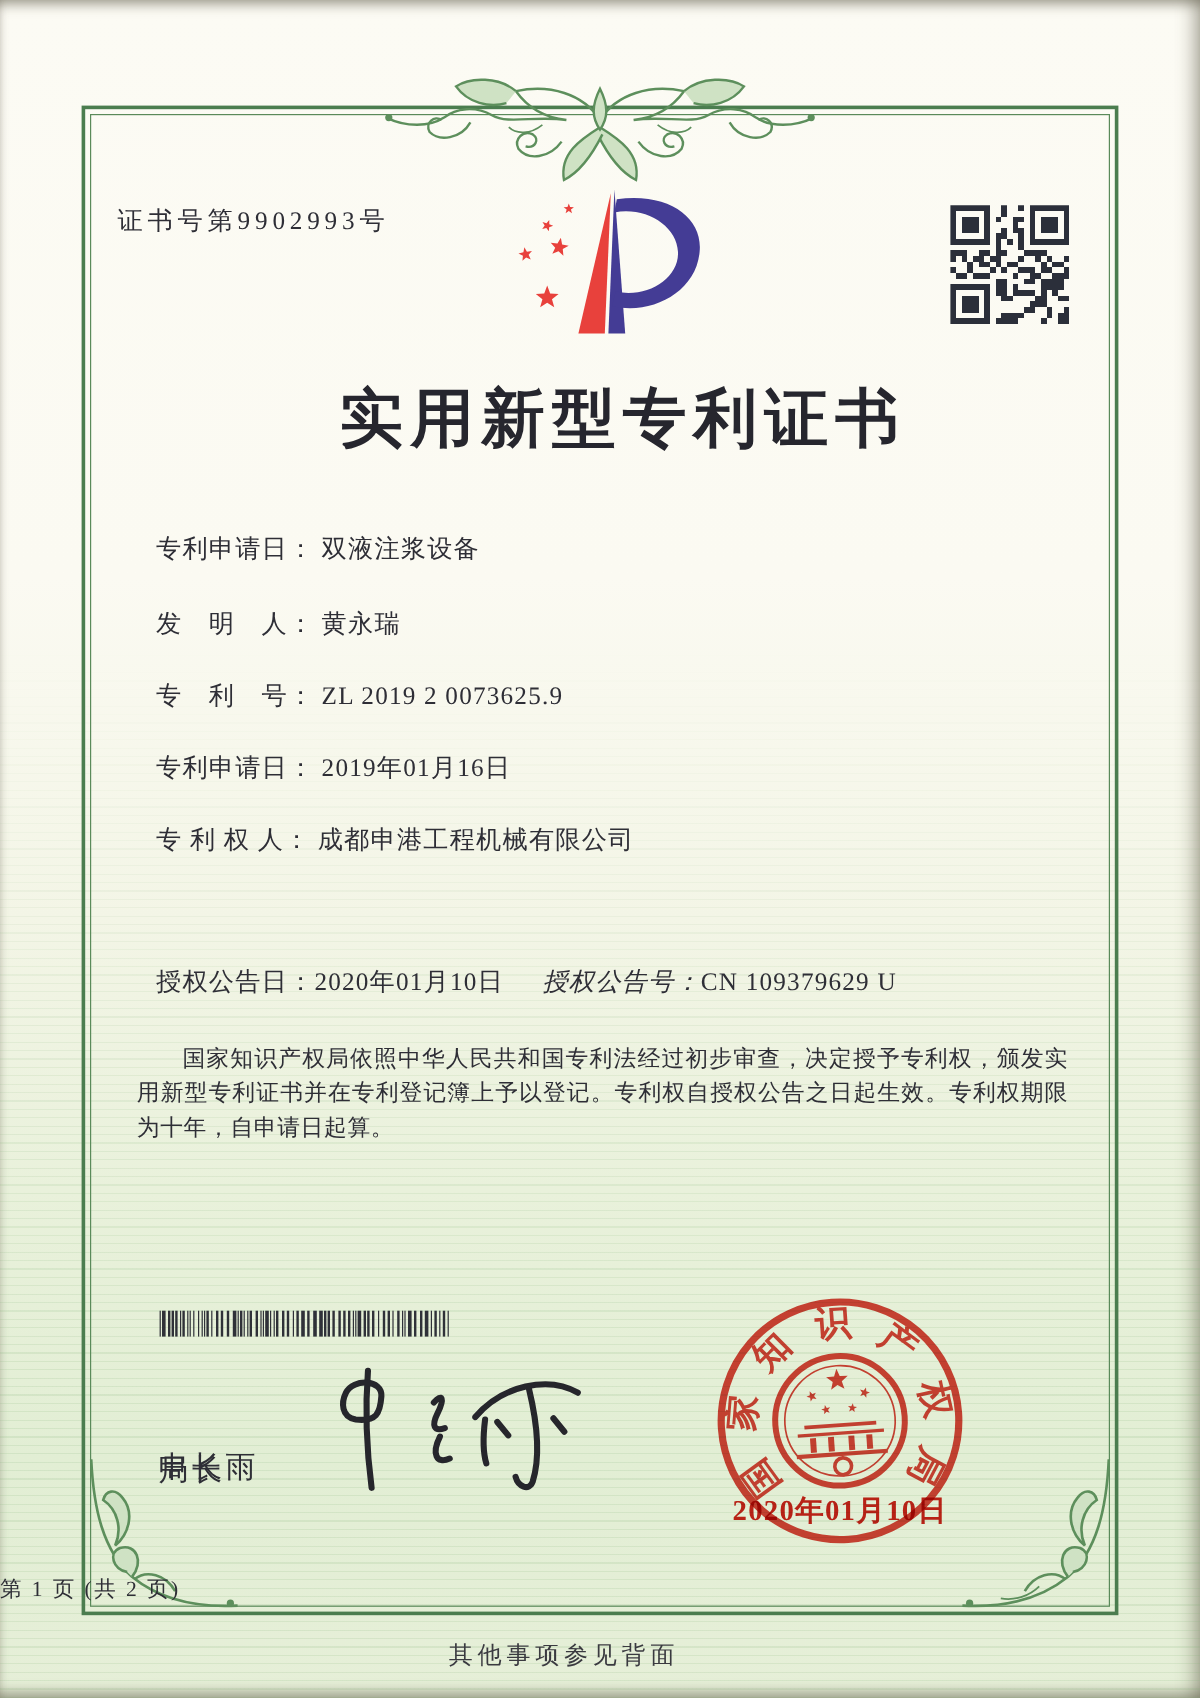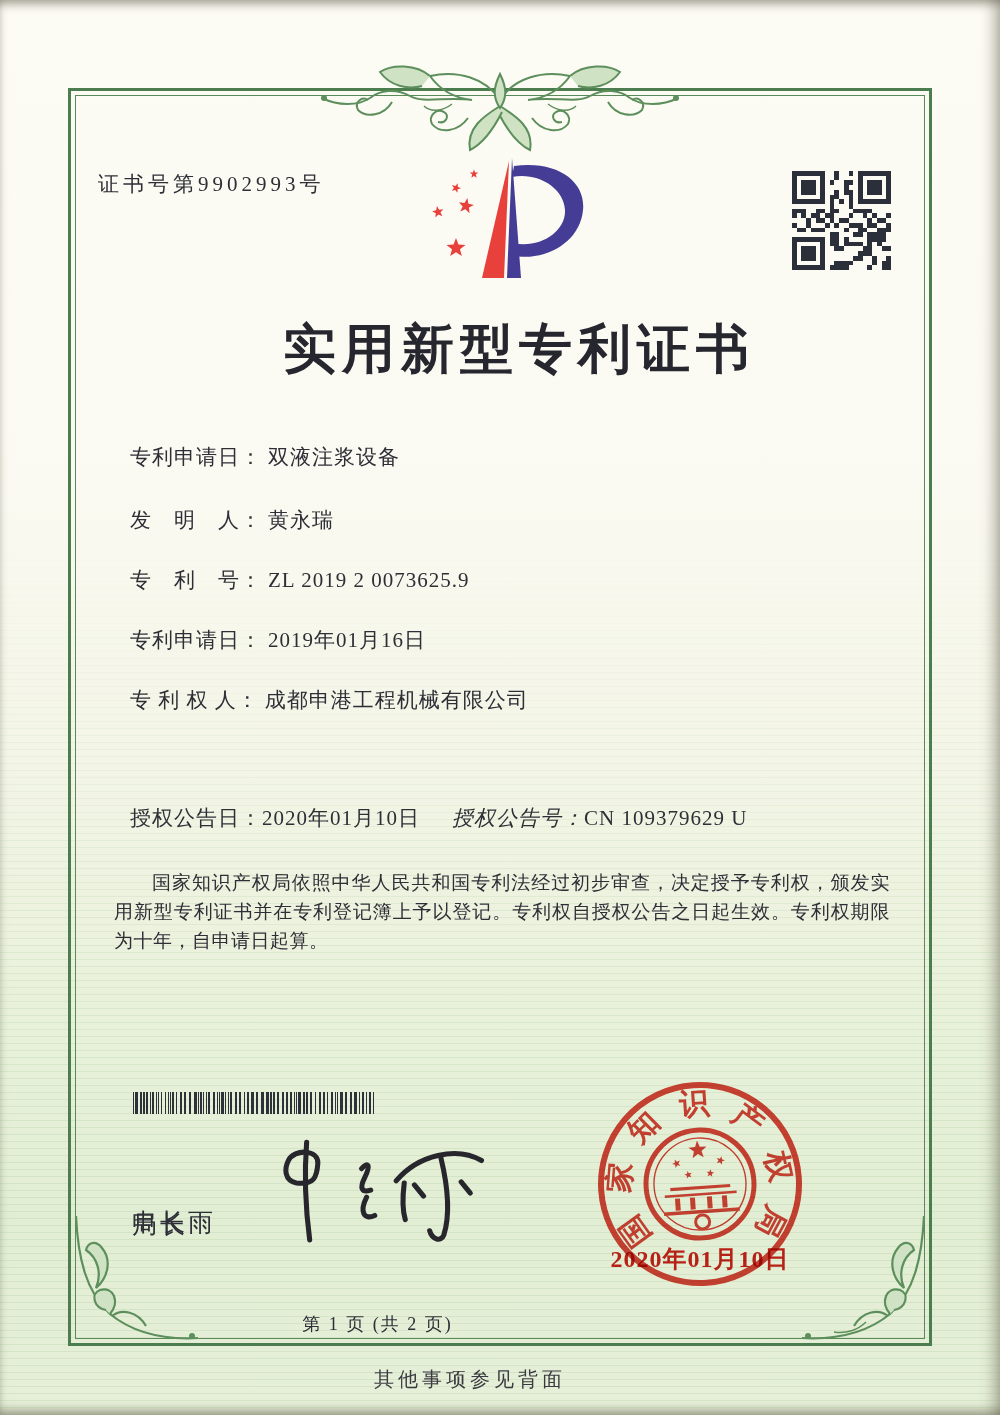--- a/index.html
+++ b/index.html
@@ -28,21 +28,21 @@
   .field{left:130px;font-size:21px;letter-spacing:1px;}
   .field .fvalue{margin-left:6px;text-align:center;}
   .fvalue.addr{display:inline-block;width:640px;vertical-align:top;line-height:31px;}
   .grant{left:130px;top:804px;font-size:21px;letter-spacing:1px;}
   .grant .pair2{margin-left:32px;font-style:italic;}
   .body-text{left:114px;top:848px;width:776px;font-size:19px;line-height:29px;
     text-align:justify;letter-spacing:.5px;margin-top:20px;}
   .body-text p{margin:0 0 4px 0;text-indent:2em;}
   .signer-role{left:132px;top:1164px;font-size:25px;letter-spacing:3px;margin-top:44px;}
   .signer-name{left:132px;top:1206px;font-size:25px;letter-spacing:3px;}
-  .page-num{left:0;width:755px;top:1312px;text-align:center;font-size:18px;letter-spacing:2px;}
+  .page-num{left:0;width:755px;top:1312px;font-size:18px;letter-spacing:2px;}
   .back-note{left:0;width:940px;top:1366px;text-align:center;font-size:20px;letter-spacing:4px;color:#3a3a40;font-family:Liberation Mono, monospace;}
   .seal-wrap{left:594px;top:1078px;width:212px;height:212px;transform:rotate(-4deg);
     mix-blend-mode:multiply;opacity:.93;}
   .seal-date{left:600px;top:1243px;width:200px;text-align:center;font-size:24px;
     font-weight:700;color:#cf241a;letter-spacing:1px;mix-blend-mode:multiply;}
   svg{display:block;}
 </style>
 </head>
 <body>
 

